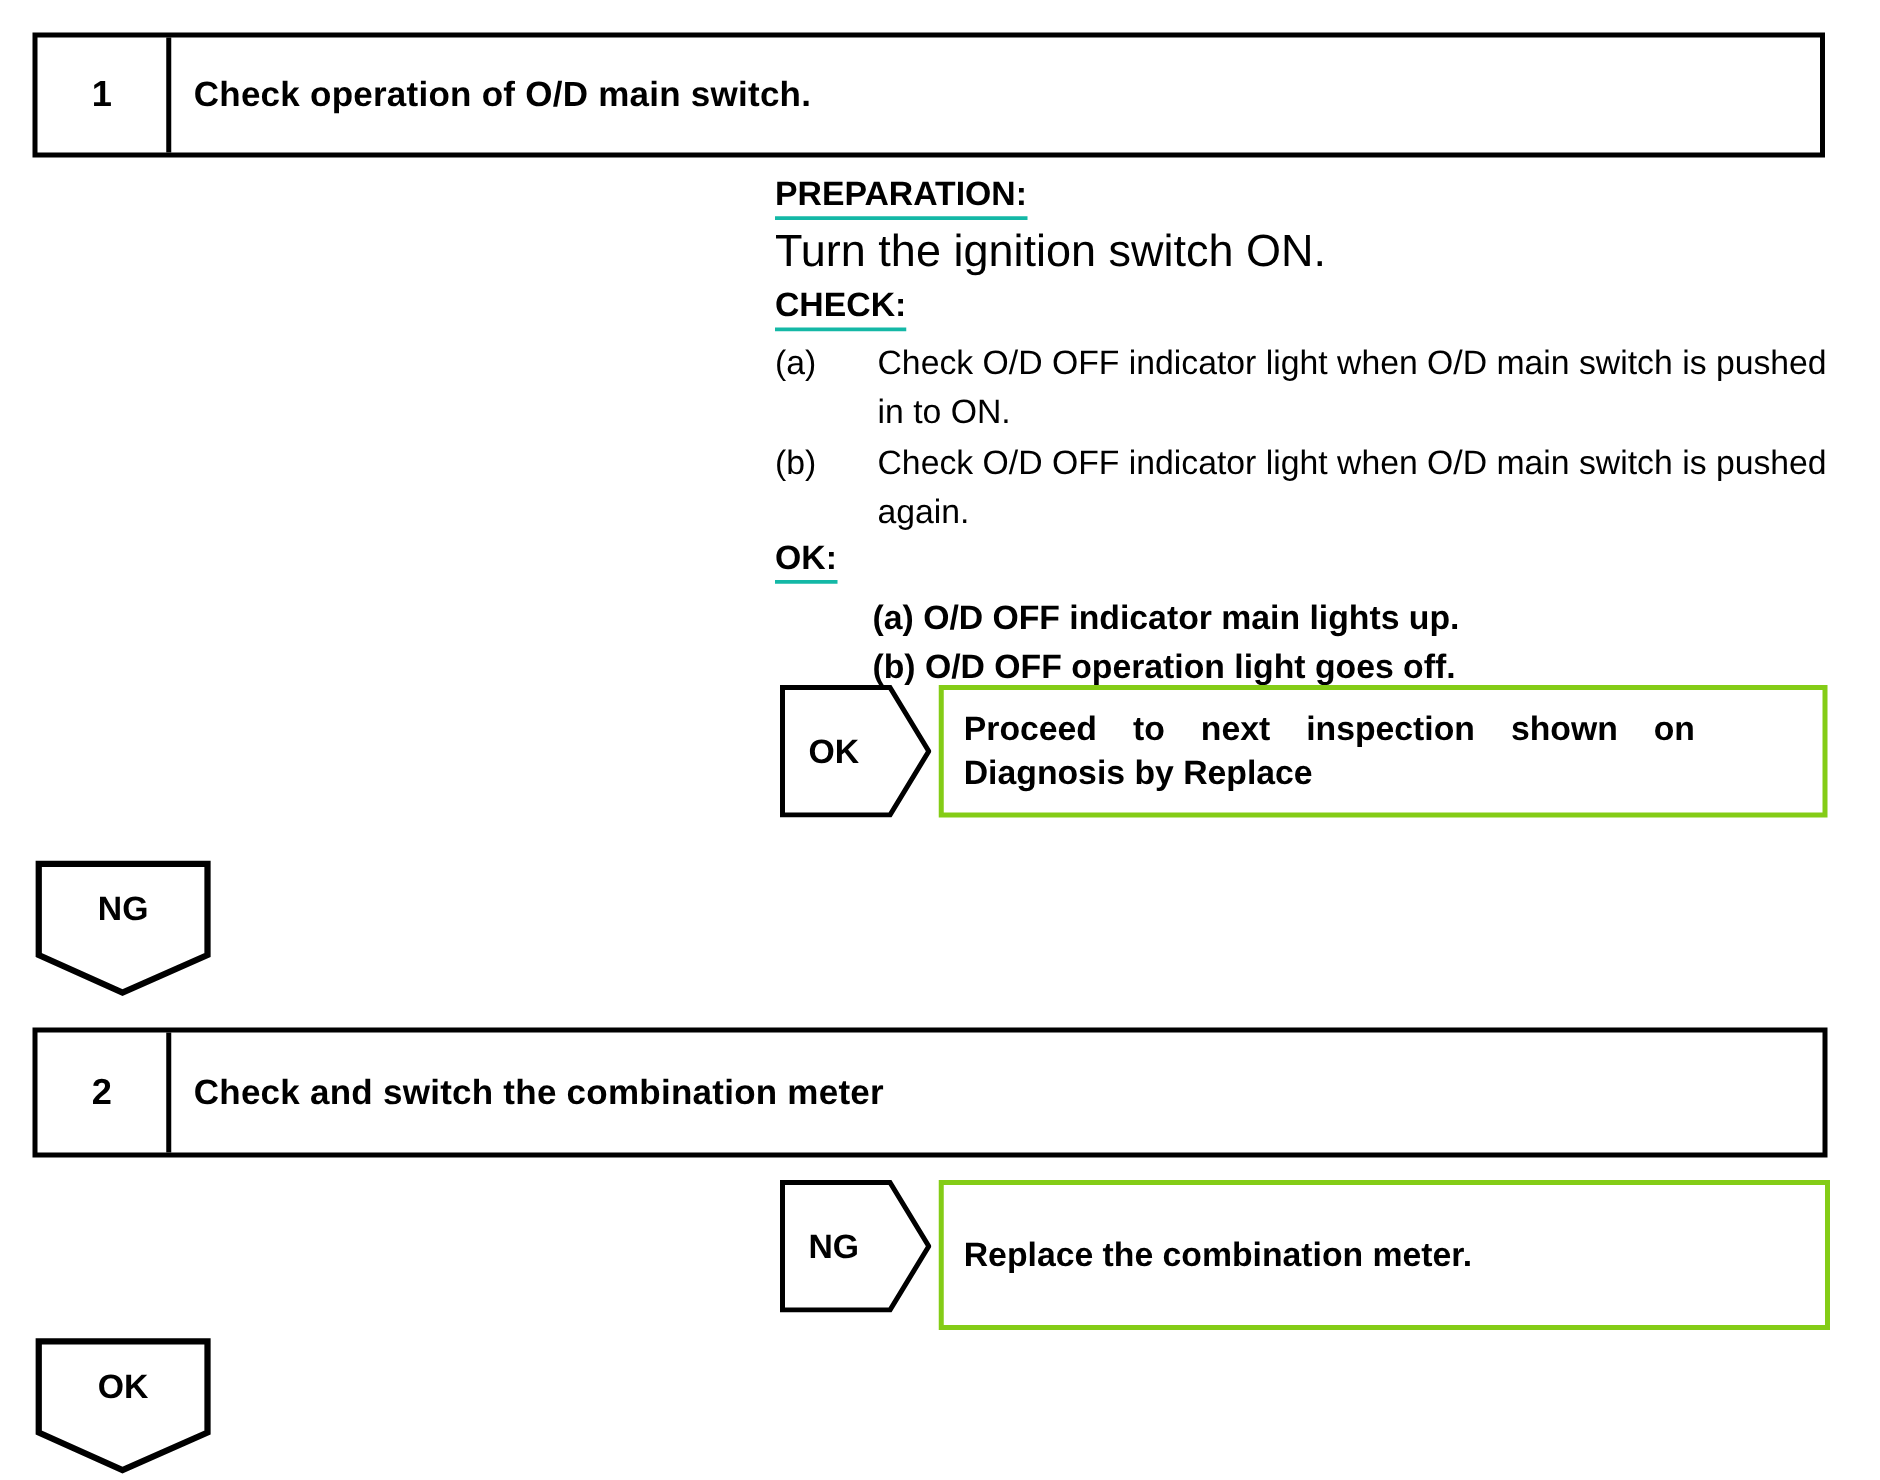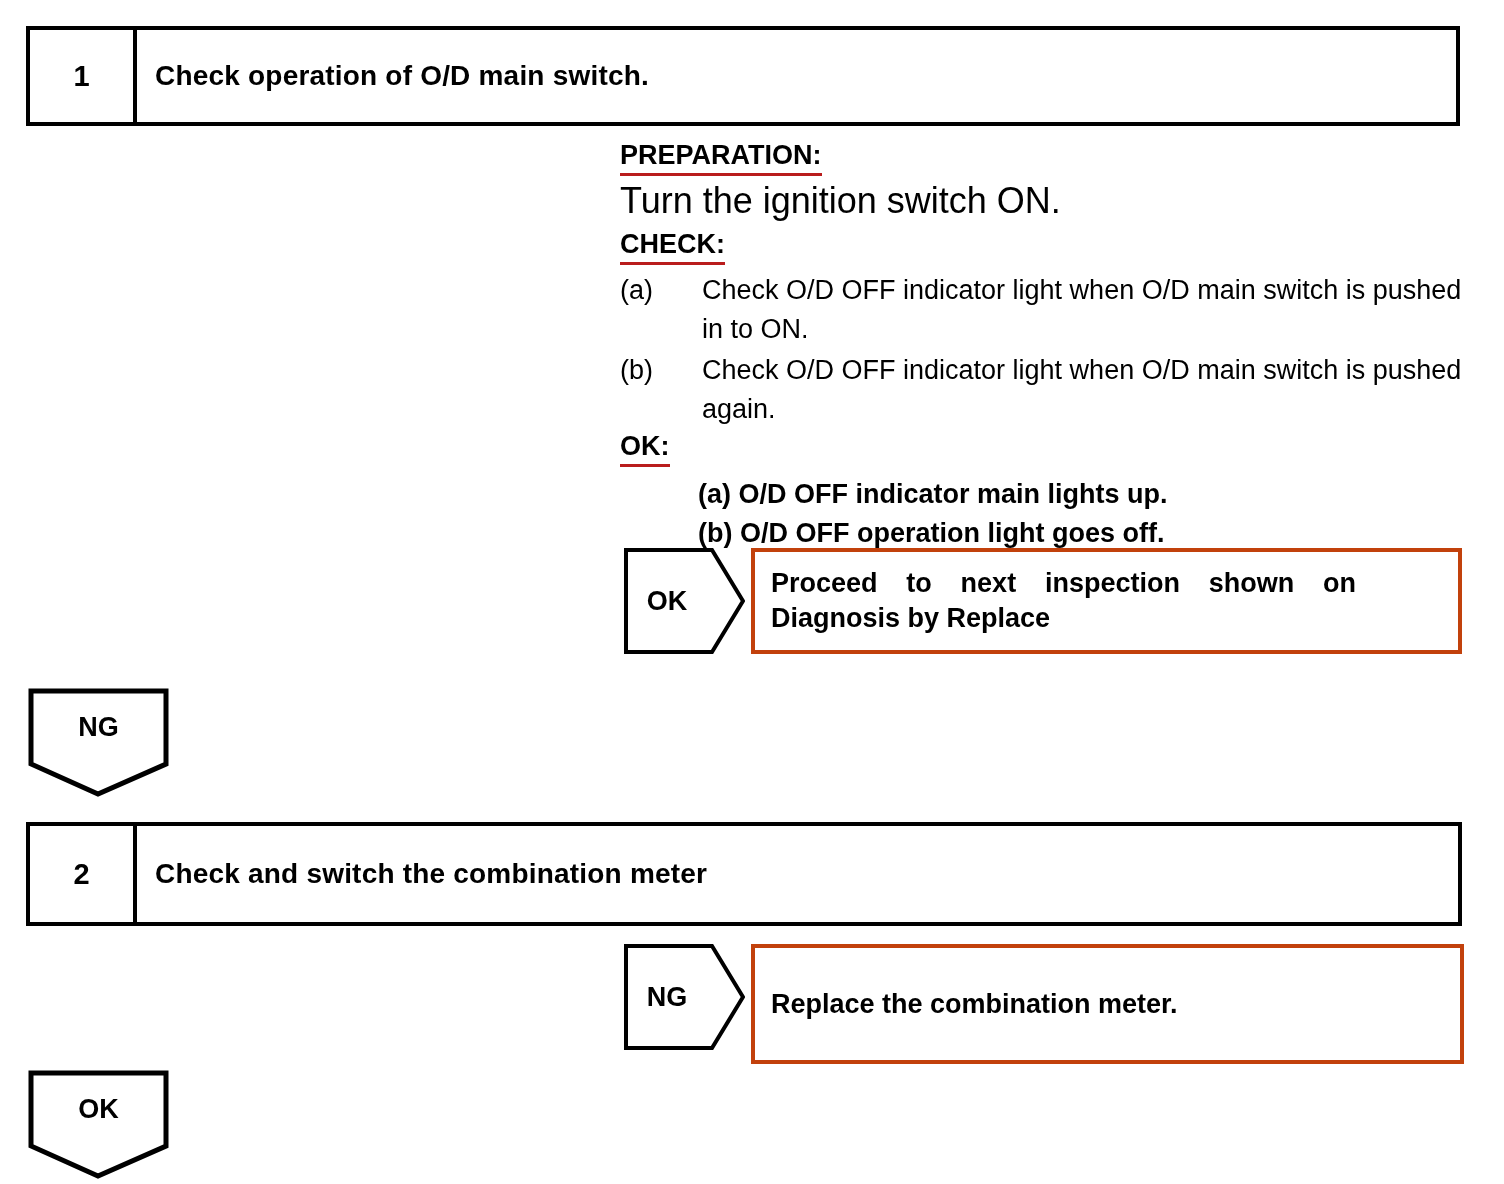--- a/index.html
+++ b/index.html
@@ -56,21 +56,21 @@
     position: absolute;
     left: 620px;
     top: 140px;
     width: 848px;
   }
   .head-line {
     font-size: 27px;
     font-weight: bold;
     line-height: 1.18;
     display: inline-block;
-    border-bottom: 3px solid #b91c1c;
+    border-bottom: 3px solid #14b8a6;
     padding-bottom: 1px;
     margin-bottom: 2px;
   }
   .plain-line {
     font-size: 36px;
     font-weight: normal;
     line-height: 1.3;
     margin-bottom: 4px;
   }
   .check-list {
@@ -119,21 +119,21 @@
     align-items: center;
     justify-content: center;
     font-size: 27px;
     font-weight: bold;
   }
 
   
   .result-box {
     position: absolute;
     box-sizing: border-box;
-    border: 4px solid #c2410c;
+    border: 4px solid #84cc16;
     background: #fff;
     display: flex;
     align-items: center;
   }
   .result-text {
     padding: 0 16px;
     font-size: 27px;
     font-weight: bold;
     line-height: 1.28;
     width: 100%;

